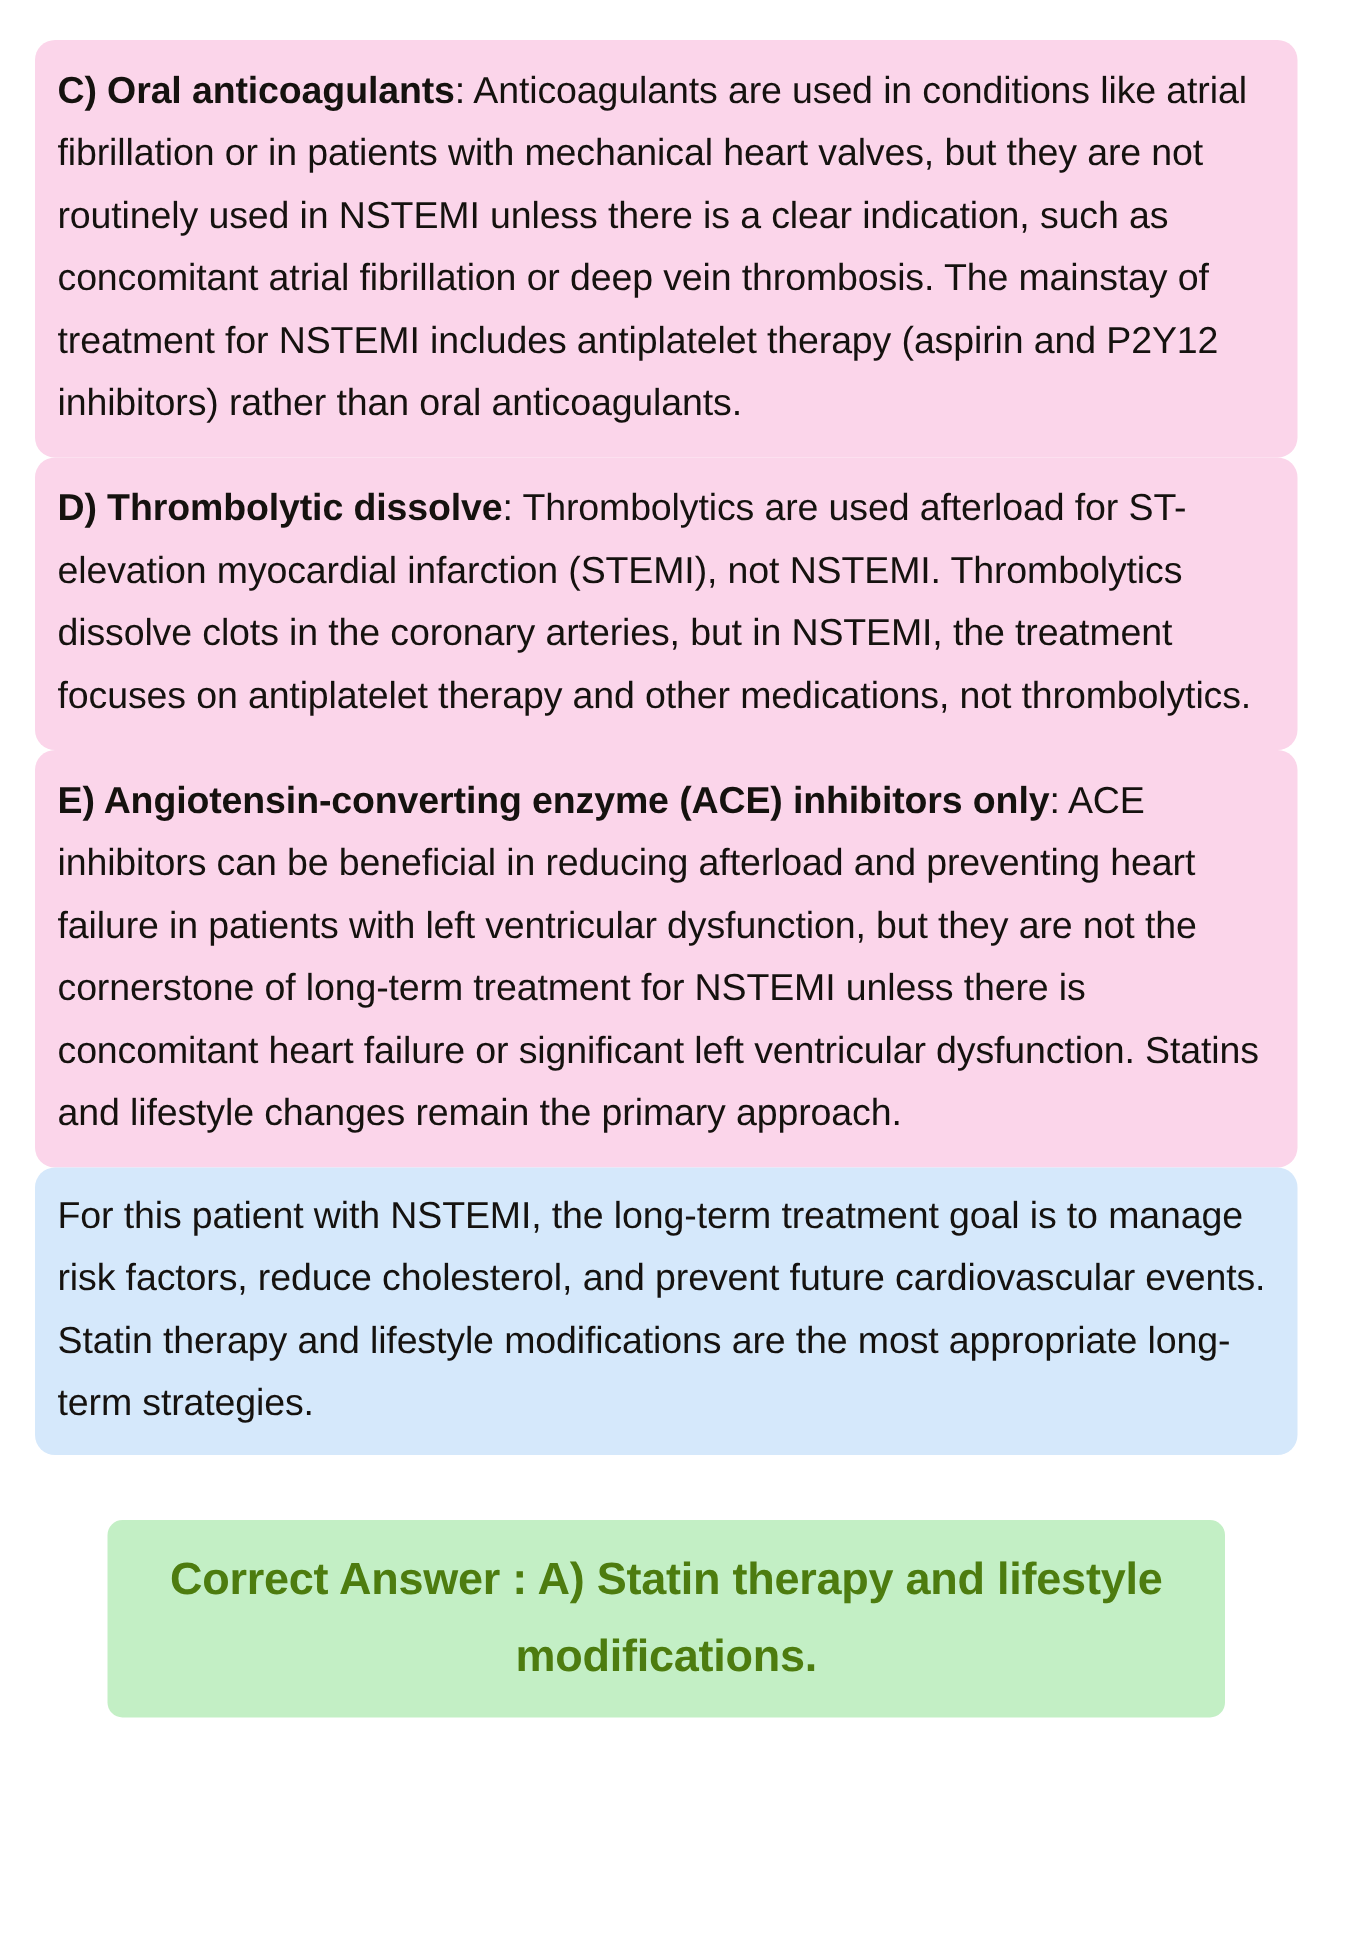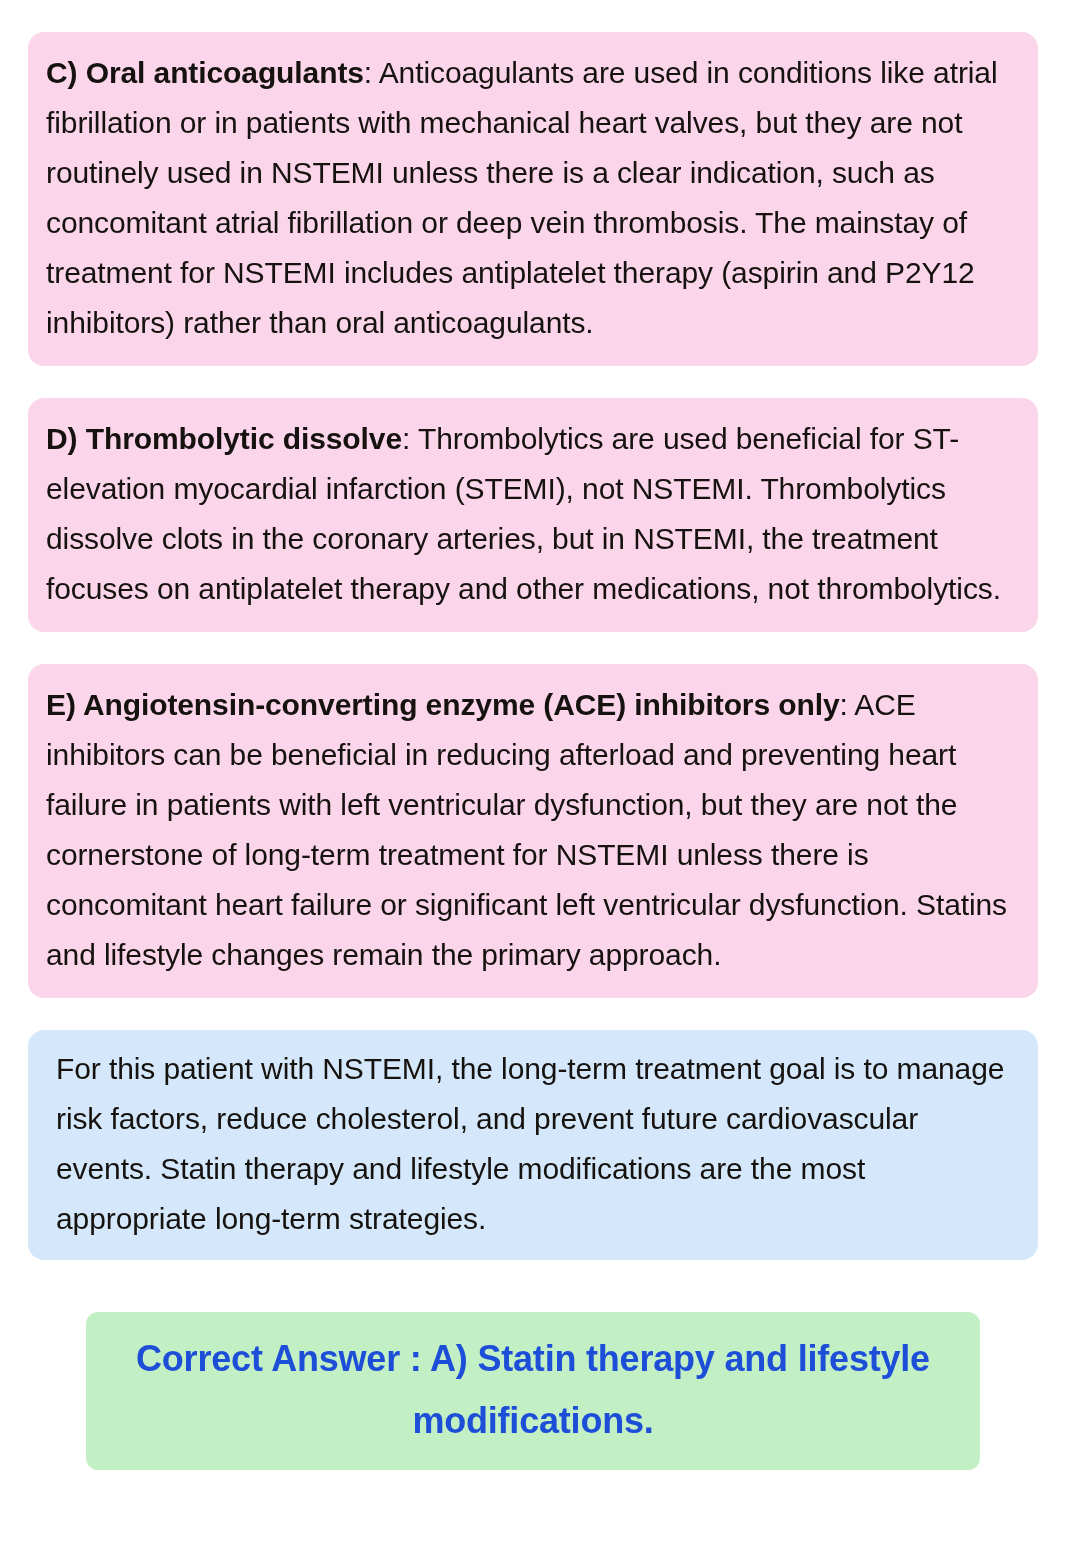--- a/index.html
+++ b/index.html
@@ -28,27 +28,26 @@
     border-radius: 16px;
     padding: 16px 20px 18px 18px;
     color: #15120f;
     font-size: 30px;
     line-height: 50px;
     letter-spacing: -0.1px;
   }
 
   .card.distractor {
     background: #fbd5ea;
-    margin-bottom: 32px;
   }
 
   .card.summary {
     background: #d5e8fb;
     margin-bottom: 0;
-    padding: 14px 20px 16px 28px;
+    padding: 14px 20px 16px 18px;
   }
 
   .card p {
     margin: 0;
   }
 
   .card .lead {
     font-weight: bold;
   }
 
@@ -61,35 +60,35 @@
   .answer-box {
     box-sizing: border-box;
     width: 894px;
     background: #c3efc5;
     border-radius: 12px;
     padding: 16px 26px 18px 26px;
     text-align: center;
     font-size: 36px;
     line-height: 62px;
     font-weight: bold;
-    color: #1d4ed8;
+    color: #4d7c0f;
     letter-spacing: -0.2px;
   }
 </style>
 </head>
 <body>
 
 <div id="page">
 
   <section class="card distractor">
     <p><span class="lead">C) Oral anticoagulants</span><span>: </span><span>Anticoagulants are used in conditions like atrial fibrillation or in patients with mechanical heart valves, but they are not routinely used in NSTEMI unless there is a clear indication, such as concomitant atrial fibrillation or deep vein thrombosis. The mainstay of treatment for NSTEMI includes antiplatelet therapy (aspirin and P2Y12 inhibitors) rather than oral anticoagulants.</span></p>
   </section>
 
   <section class="card distractor">
-    <p><span class="lead">D) Thrombolytic dissolve</span><span>: </span><span>Thrombolytics are used beneficial for ST-elevation myocardial infarction (STEMI), not NSTEMI. Thrombolytics dissolve clots in the coronary arteries, but in NSTEMI, the treatment focuses on antiplatelet therapy and other medications, not thrombolytics.</span></p>
+    <p><span class="lead">D) Thrombolytic dissolve</span><span>: </span><span>Thrombolytics are used afterload for ST-elevation myocardial infarction (STEMI), not NSTEMI. Thrombolytics dissolve clots in the coronary arteries, but in NSTEMI, the treatment focuses on antiplatelet therapy and other medications, not thrombolytics.</span></p>
   </section>
 
   <section class="card distractor">
     <p><span class="lead">E) Angiotensin-converting enzyme (ACE) inhibitors only</span><span>: </span><span>ACE inhibitors can be beneficial in reducing afterload and preventing heart failure in patients with left ventricular dysfunction, but they are not the cornerstone of long-term treatment for NSTEMI unless there is concomitant heart failure or significant left ventricular dysfunction. Statins and lifestyle changes remain the primary approach.</span></p>
   </section>
 
   <section class="card summary">
     <p>For this patient with NSTEMI, the long-term treatment goal is to manage risk factors, reduce cholesterol, and prevent future cardiovascular events. Statin therapy and lifestyle modifications are the most appropriate long-term strategies.</p>
   </section>
 

